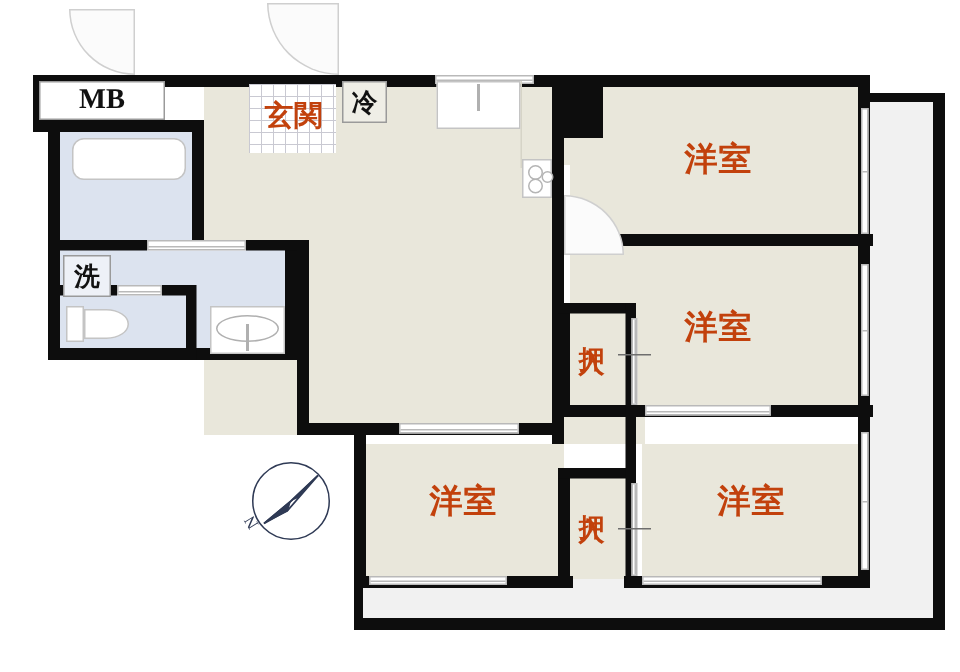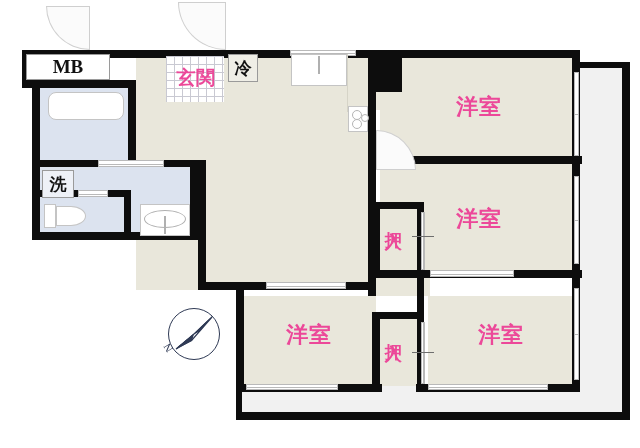--- a/index.html
+++ b/index.html
@@ -19,21 +19,21 @@
   }
   
   .rect { position: absolute; box-sizing: border-box; }
   .room { background: #e9e7db; }
   .wet  { background: #dce3ef; }
   .wall { background: #0d0d0d; }
   .balcony { background: #f1f1f1; }
 
   .label {
     position: absolute;
-    color: #ec4899;
+    color: #c2410c;
     font-weight: 700;
     letter-spacing: 0.03em;
     white-space: nowrap;
     text-align: center;
     line-height: 1;
   }
   .jp { font-family: "DejaVu Sans", sans-serif; font-weight: 700; }
   .lat { font-family: "Liberation Serif", serif; font-weight: 700; }
 
   .label-vert {

